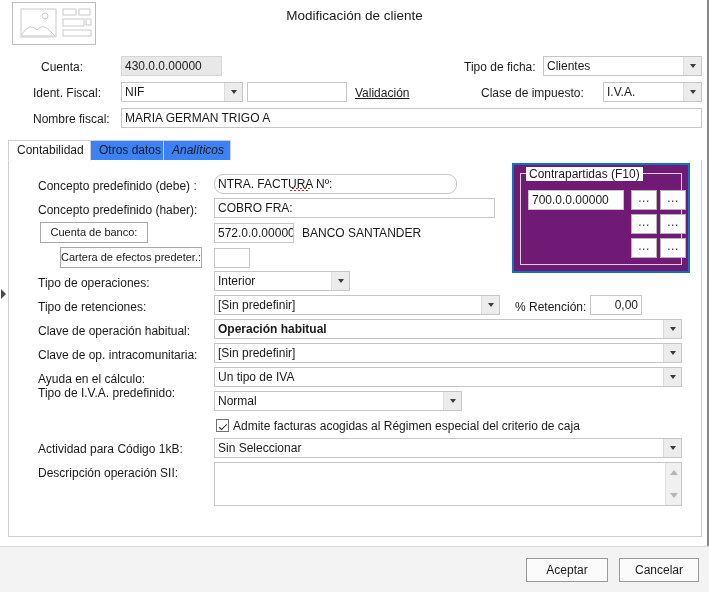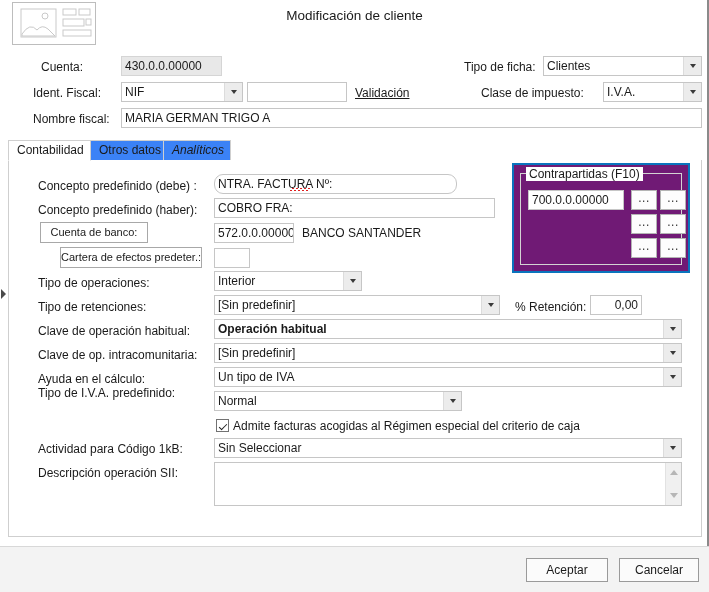--- a/index.html
+++ b/index.html
@@ -343,21 +343,21 @@
 <div class="txtbox abs" style="left:214px; top:198px; width:281px;">COBRO FRA:</div>
 
 <div class="btnlbl abs" style="left:40px; top:222px; width:108px;">Cuenta de banco:</div>
 <div class="txtbox abs" style="left:214px; top:223px; width:80px;">572.0.0.00000</div>
 <div class="lbl" style="left:302px; top:226px;">BANCO SANTANDER</div>
 
 <div class="btnlbl abs" style="left:40px; top:247px; width:142px;margin-left:20px;">Cartera de efectos predeter.:</div>
 <div class="txtbox abs" style="left:214px; top:248px; width:36px;"></div>
 
 <div class="lbl" style="left:38px; top:276px;">Tipo de operaciones:</div>
-<div class="combo abs" style="left:214px; top:271px; width:148px;">
+<div class="combo abs" style="left:214px; top:271px; width:136px;">
   <span>Interior</span>
   <span class="arrow"></span>
 </div>
 
 <div class="lbl" style="left:38px; top:300px;">Tipo de retenciones:</div>
 <div class="combo abs" style="left:214px; top:295px; width:286px;">
   <span>[Sin predefinir]</span>
   <span class="arrow"></span>
 </div>
 <div class="lbl" style="left:515px; top:300px;">% Retención:</div>

